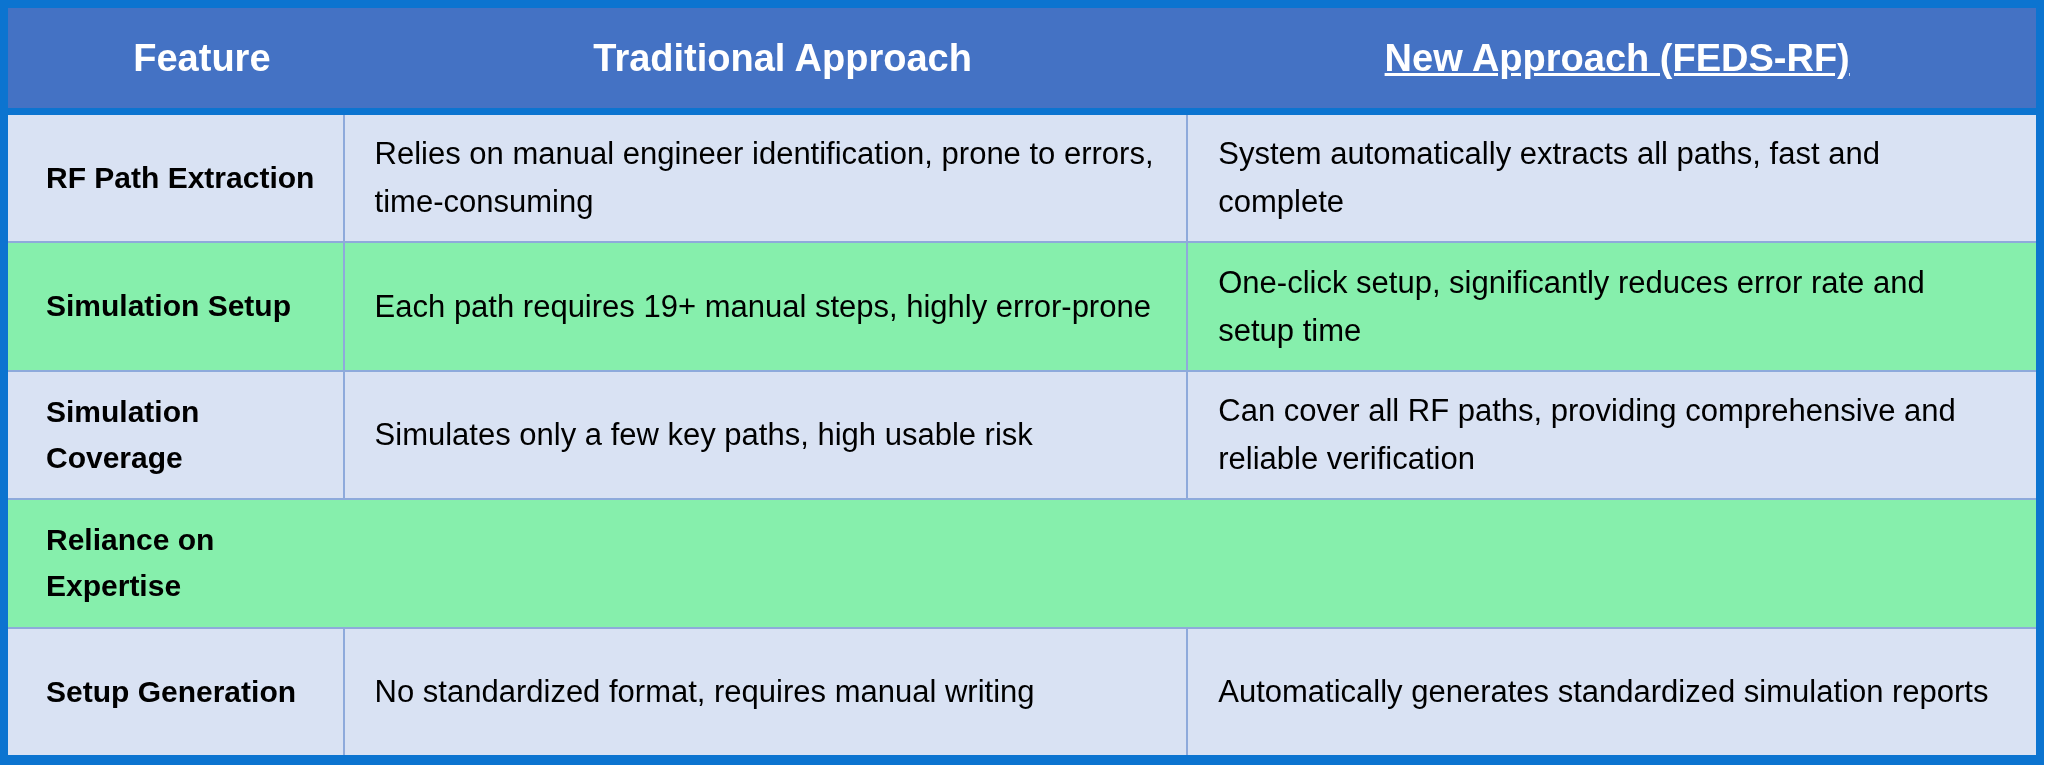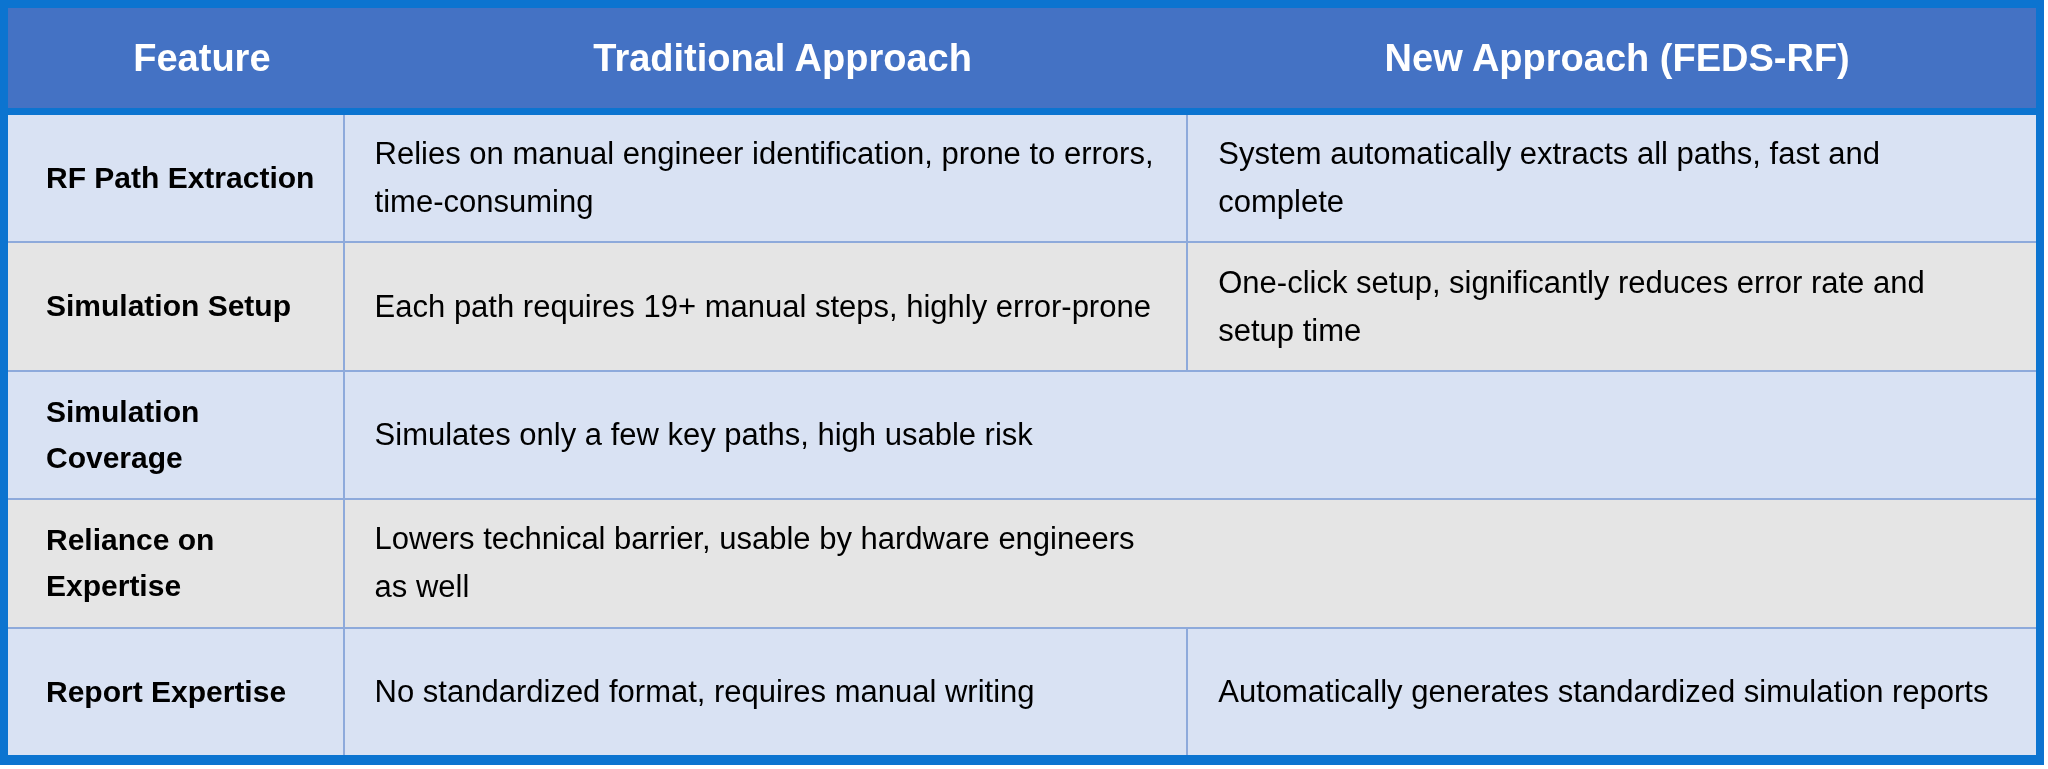--- a/index.html
+++ b/index.html
@@ -46,21 +46,21 @@
     box-sizing: border-box;
   }
   .body-rows {
     display: flex;
     flex-direction: column;
     flex: 1 1 auto;
   }
   .row {
     display: flex;
     flex: 1 1 0;
-    background: #e5e5e5;
+    background: #86efac;
   }
   .row + .row { border-top: 2px solid #8eaadb; }
   .row.alt { background: #d9e2f3; }
   .cell {
     box-sizing: border-box;
     display: flex;
     align-items: center;
     color: #000000;
     font-size: 31px;
     line-height: 1.55;
@@ -76,21 +76,21 @@
     border-left: 2px solid #8eaadb;
     padding: 10px 21px 10px 30px;
   }
   .col-new {
     width: 41.9%;
     border-left: 2px solid #8eaadb;
     padding: 10px 44px 10px 30px;
   }
   .hc-feature { width: 16.5%; }
   .hc-traditional { width: 41.6%; }
-  .hc-new { width: 41.9%; }
+  .hc-new { width: 41.9%; text-decoration: underline; }
 </style>
 </head>
 <body>
 
 <div class="canvas">
   <div class="table-frame">
 
     <div class="header-row">
       <div class="header-cell hc-feature">
         <span>Feature</span>
@@ -129,34 +129,34 @@
         </div>
       </div>
 
       <div class="row alt">
         <div class="cell col-feature">
           <span>Simulation Coverage</span>
         </div>
         <div class="cell col-traditional">
           <span>Simulates only a few key paths, high usable risk</span>
         </div>
+        <div class="cell col-new">
+          <span>Can cover all RF paths, providing comprehensive and reliable verification</span>
+        </div>
       </div>
 
       <div class="row">
         <div class="cell col-feature">
           <span>Reliance on Expertise</span>
         </div>
-        <div class="cell col-new">
-          <span>Lowers technical barrier, usable by hardware engineers as well</span>
-        </div>
       </div>
 
       <div class="row alt">
         <div class="cell col-feature">
-          <span>Report Expertise</span>
+          <span>Setup Generation</span>
         </div>
         <div class="cell col-traditional">
           <span>No standardized format, requires manual writing</span>
         </div>
         <div class="cell col-new">
           <span>Automatically generates standardized simulation reports</span>
         </div>
       </div>
 
     </div>

